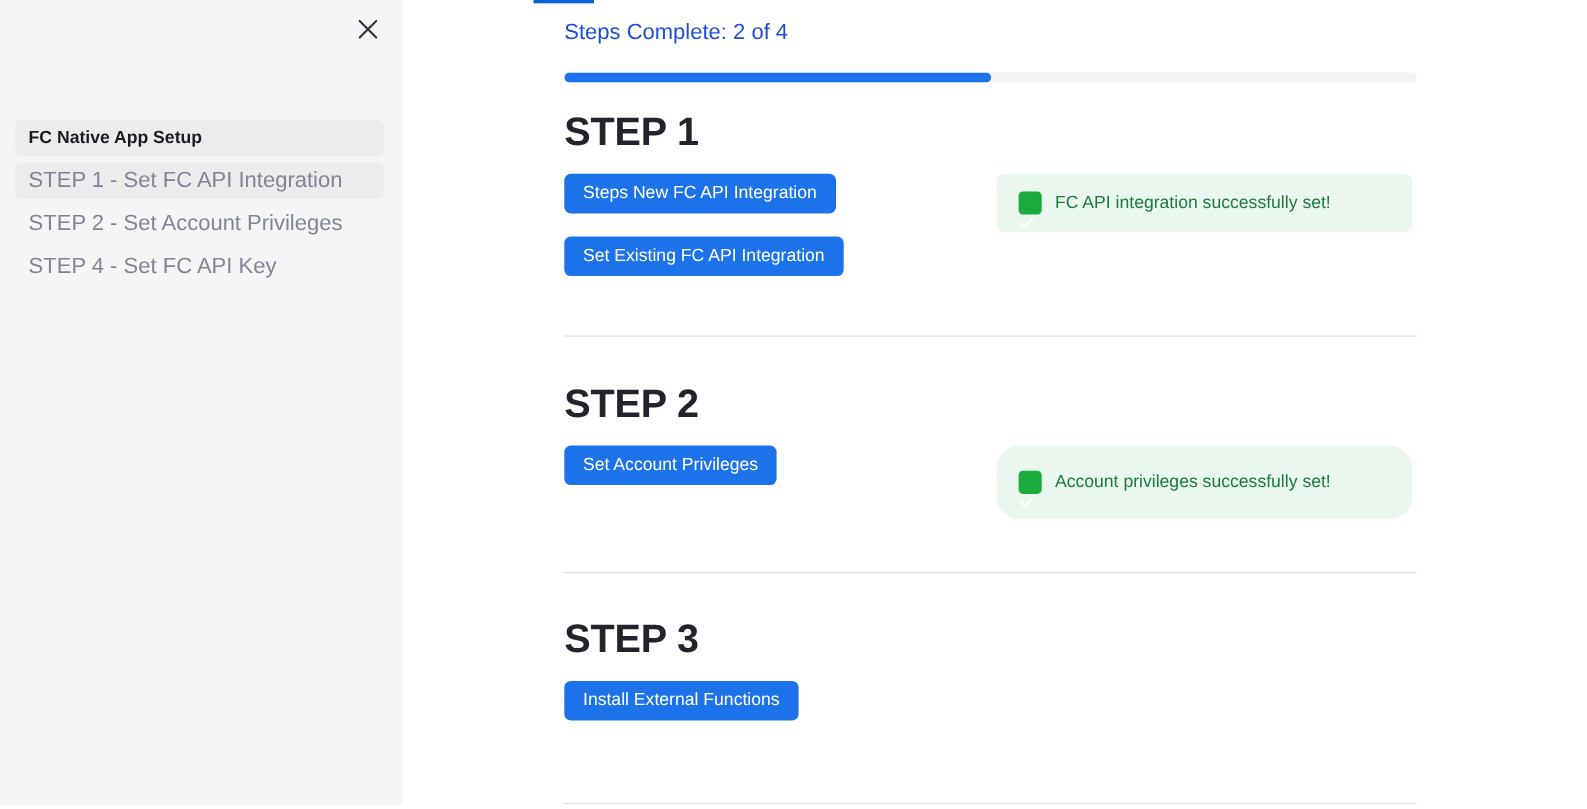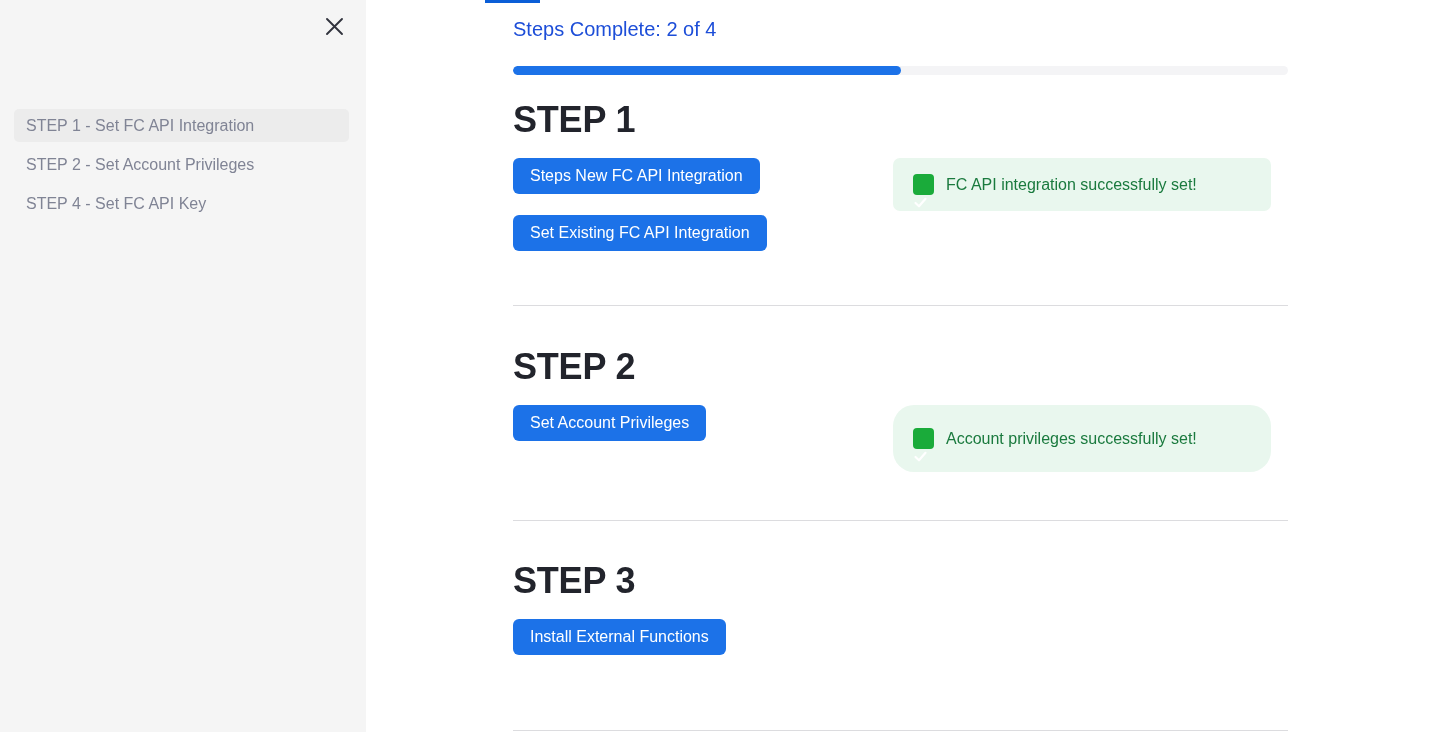--- a/index.html
+++ b/index.html
@@ -70,21 +70,21 @@
 
   .nav-item {
     display: block;
     height: 33px;
     line-height: 33px;
     padding: 0 12px;
     margin-bottom: 6px;
     border-radius: 5px;
     background: transparent;
     color: #808495;
-    font-size: 16px;
+    font-size: 20px;
     font-weight: normal;
     white-space: nowrap;
     cursor: pointer;
   }
   .nav-item.active { background: #ececec; }
 
   
   .main {
     position: absolute;
     left: 366px;
@@ -174,21 +174,21 @@
     line-height: 36px;
     margin-bottom: 21px;
     text-align: center;
     white-space: nowrap;
     cursor: pointer;
   }
   .btn:last-child { margin-bottom: 0; }
 
   .alert {
     position: absolute;
-    left: 380px;
+    left: 393px;
     top: 0;
     width: 378px;
     border-radius: 7px;
     padding: 16px 20px;
     font-size: 16px;
     display: flex;
     align-items: center;
   }
   .alert.success {
     background: #e9f7ee;
@@ -239,20 +239,21 @@
 
     <div class="sidebar-close">
       <span>
         <svg width="19" height="19" viewBox="0 0 19 19" aria-hidden="true">
           <path d="M2 2 L17 17 M17 2 L2 17" stroke="#31333d" stroke-width="1.9" stroke-linecap="round" fill="none"></path>
         </svg>
       </span>
     </div>
 
     <nav class="nav">
+      <span class="nav-title">FC Native App Setup</span>
 
       <span class="nav-item active">STEP 1 - Set FC API Integration</span>
 
       <span class="nav-item">STEP 2 - Set Account Privileges</span>
 
 
       <span class="nav-item">STEP 4 - Set FC API Key</span>
     </nav>
   </div>
 

